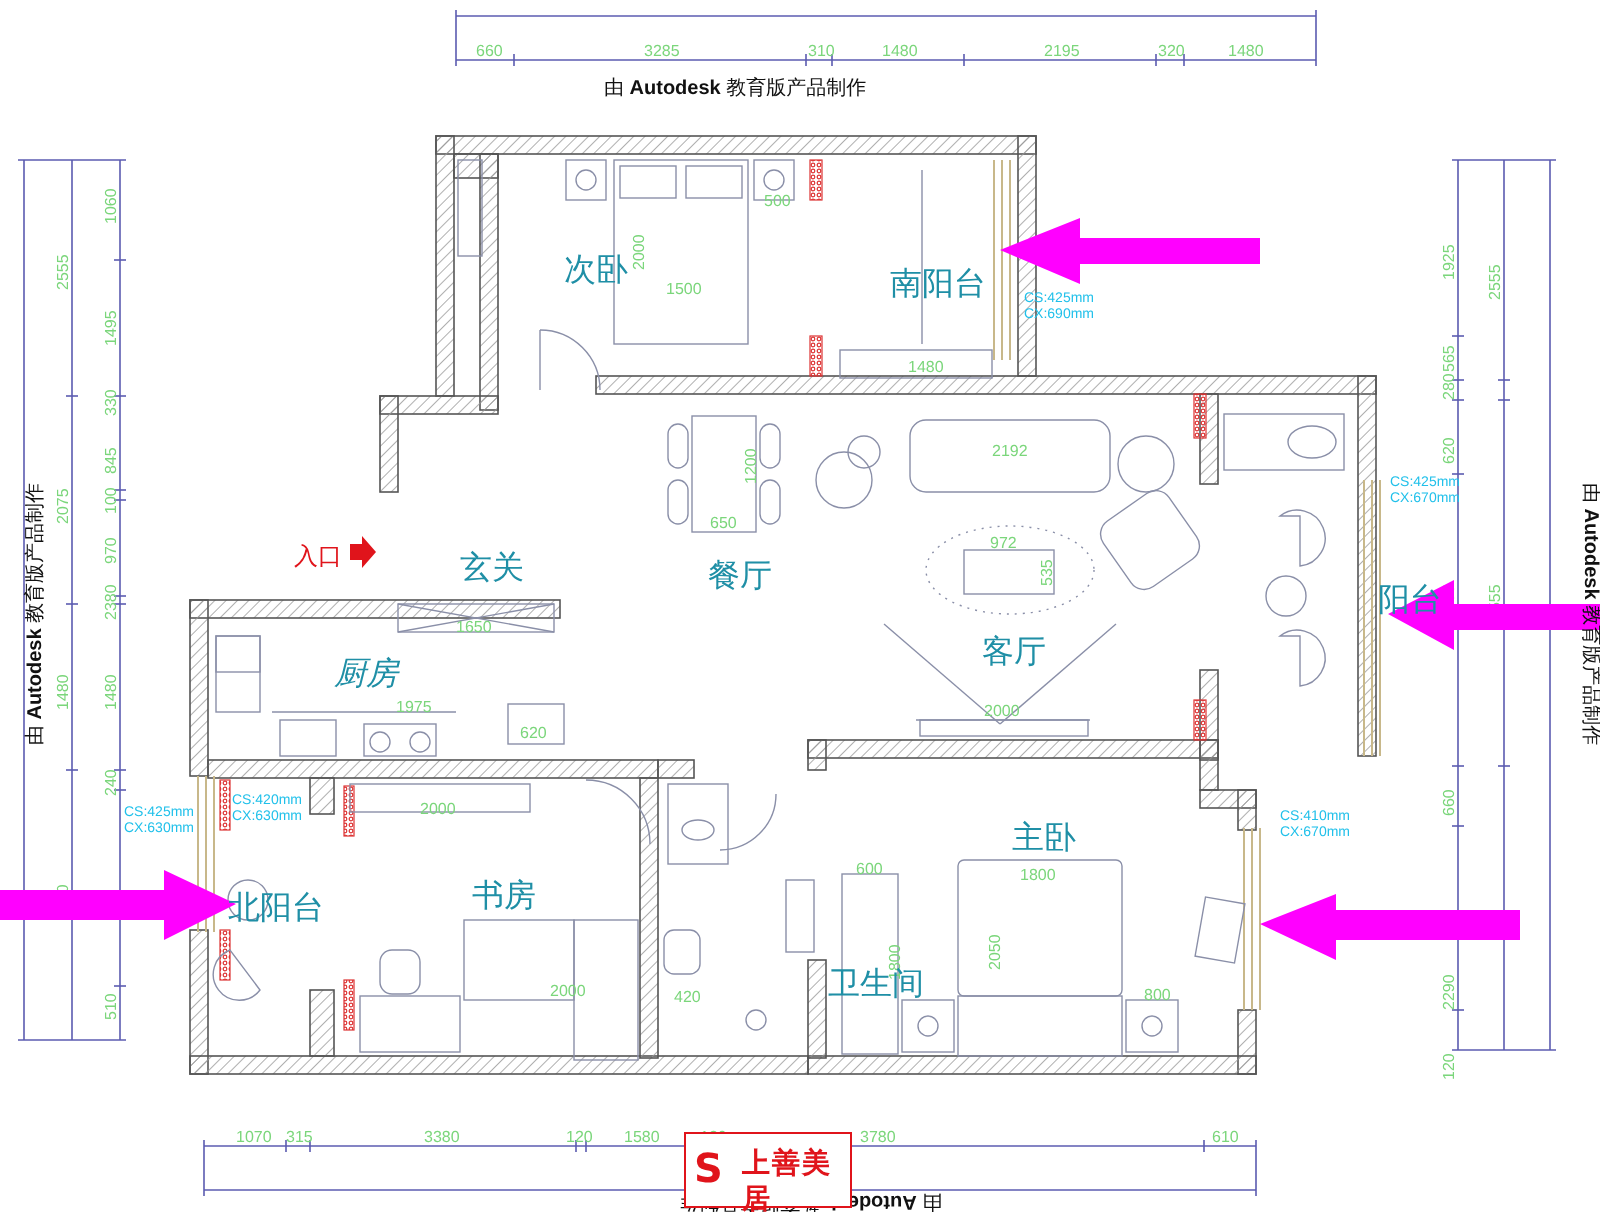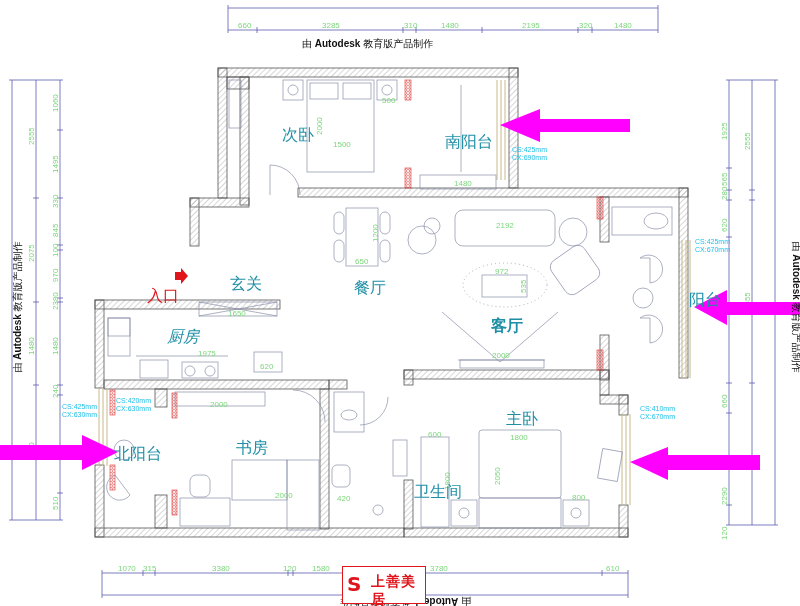--- a/index.html
+++ b/index.html
@@ -6,21 +6,21 @@
   body{width:800px;height:606px;overflow:hidden;position:relative;font-family:"DejaVu Sans",sans-serif;}
   #plan{position:absolute;left:0;top:0;width:800px;height:606px;}
   .wm{position:absolute;font-family:"Liberation Sans",sans-serif;font-size:10px;color:#111;white-space:nowrap;}
   .wm b{font-weight:bold;}
   .wm-top{left:302px;top:1px;margin-top:36px;}
   .wm-bottom{left:340px;top:594px;transform:rotate(180deg);}
   .wm-left{left:-48px;top:300px;transform:rotate(-90deg);}
   .wm-right{left:730px;top:300px;transform:rotate(90deg);}
   .lbl{position:absolute;color:#1f8fa6;font-size:16px;white-space:nowrap;font-family:"DejaVu Serif",serif;}
   .cs{position:absolute;color:#20c0ea;font-size:7px;line-height:8px;font-family:"Liberation Sans",sans-serif;white-space:nowrap;}
-  .entry{position:absolute;left:147px;top:286px;color:#e0141b;font-size:16px;font-family:"DejaVu Sans",sans-serif;}
+  .entry{position:absolute;left:147px;top:270px;color:#e0141b;font-size:12px;font-family:"DejaVu Sans",sans-serif;}
   .dim{font-family:"Liberation Sans",sans-serif;font-size:8px;fill:#7bd67b;}
   .logo{position:absolute;left:342px;top:566px;width:82px;height:36px;border:1px solid #e0141b;background:#fff;}
   .logo-mark{position:absolute;left:4px;top:5px;width:22px;height:24px;color:#e0141b;font-size:20px;font-weight:bold;line-height:24px;font-family:"DejaVu Sans",sans-serif;}
   .logo-text{position:absolute;left:28px;top:6px;color:#e0141b;font-size:14px;font-weight:bold;font-family:"DejaVu Sans",sans-serif;letter-spacing:1px;}
 </style>
 </head>
 <body>
 
 <svg id="plan" viewBox="0 0 800 606" xmlns="http://www.w3.org/2000/svg">
   <defs>
@@ -338,21 +338,21 @@
 <div class="wm wm-right">
   <span>由</span> <b>Autodesk</b> <span>教育版产品制作</span>
 </div>
 
 <div class="entry">入口</div>
 
 <div class="lbl" style="left:282px;top:125px;">次卧</div>
 <div class="lbl" style="left:445px;top:132px;font-family:Liberation Mono, monospace;">南阳台</div>
 <div class="lbl" style="left:230px;top:274px;">玄关</div>
 <div class="lbl" style="left:354px;top:278px;">餐厅</div>
-<div class="lbl" style="left:491px;top:316px;font-weight:bold;">客厅</div>
+<div class="lbl" style="left:491px;top:316px;">客厅</div>
 <div class="lbl" style="left:658px;top:290px;margin-left:31px;">阳台</div>
 <div class="lbl" style="left:167px;top:327px;font-style:italic;">厨房</div>
 <div class="lbl" style="left:114px;top:444px;">北阳台</div>
 <div class="lbl" style="left:236px;top:438px;">书房</div>
 <div class="lbl" style="left:370px;top:482px;margin-left:44px;">卫生间</div>
 <div class="lbl" style="left:506px;top:409px;font-family:Liberation Mono, monospace;">主卧</div>
 
 <div class="cs" style="left:512px;top:146px;">
   <div>CS:425mm</div>
     <div>CX:690mm</div>

